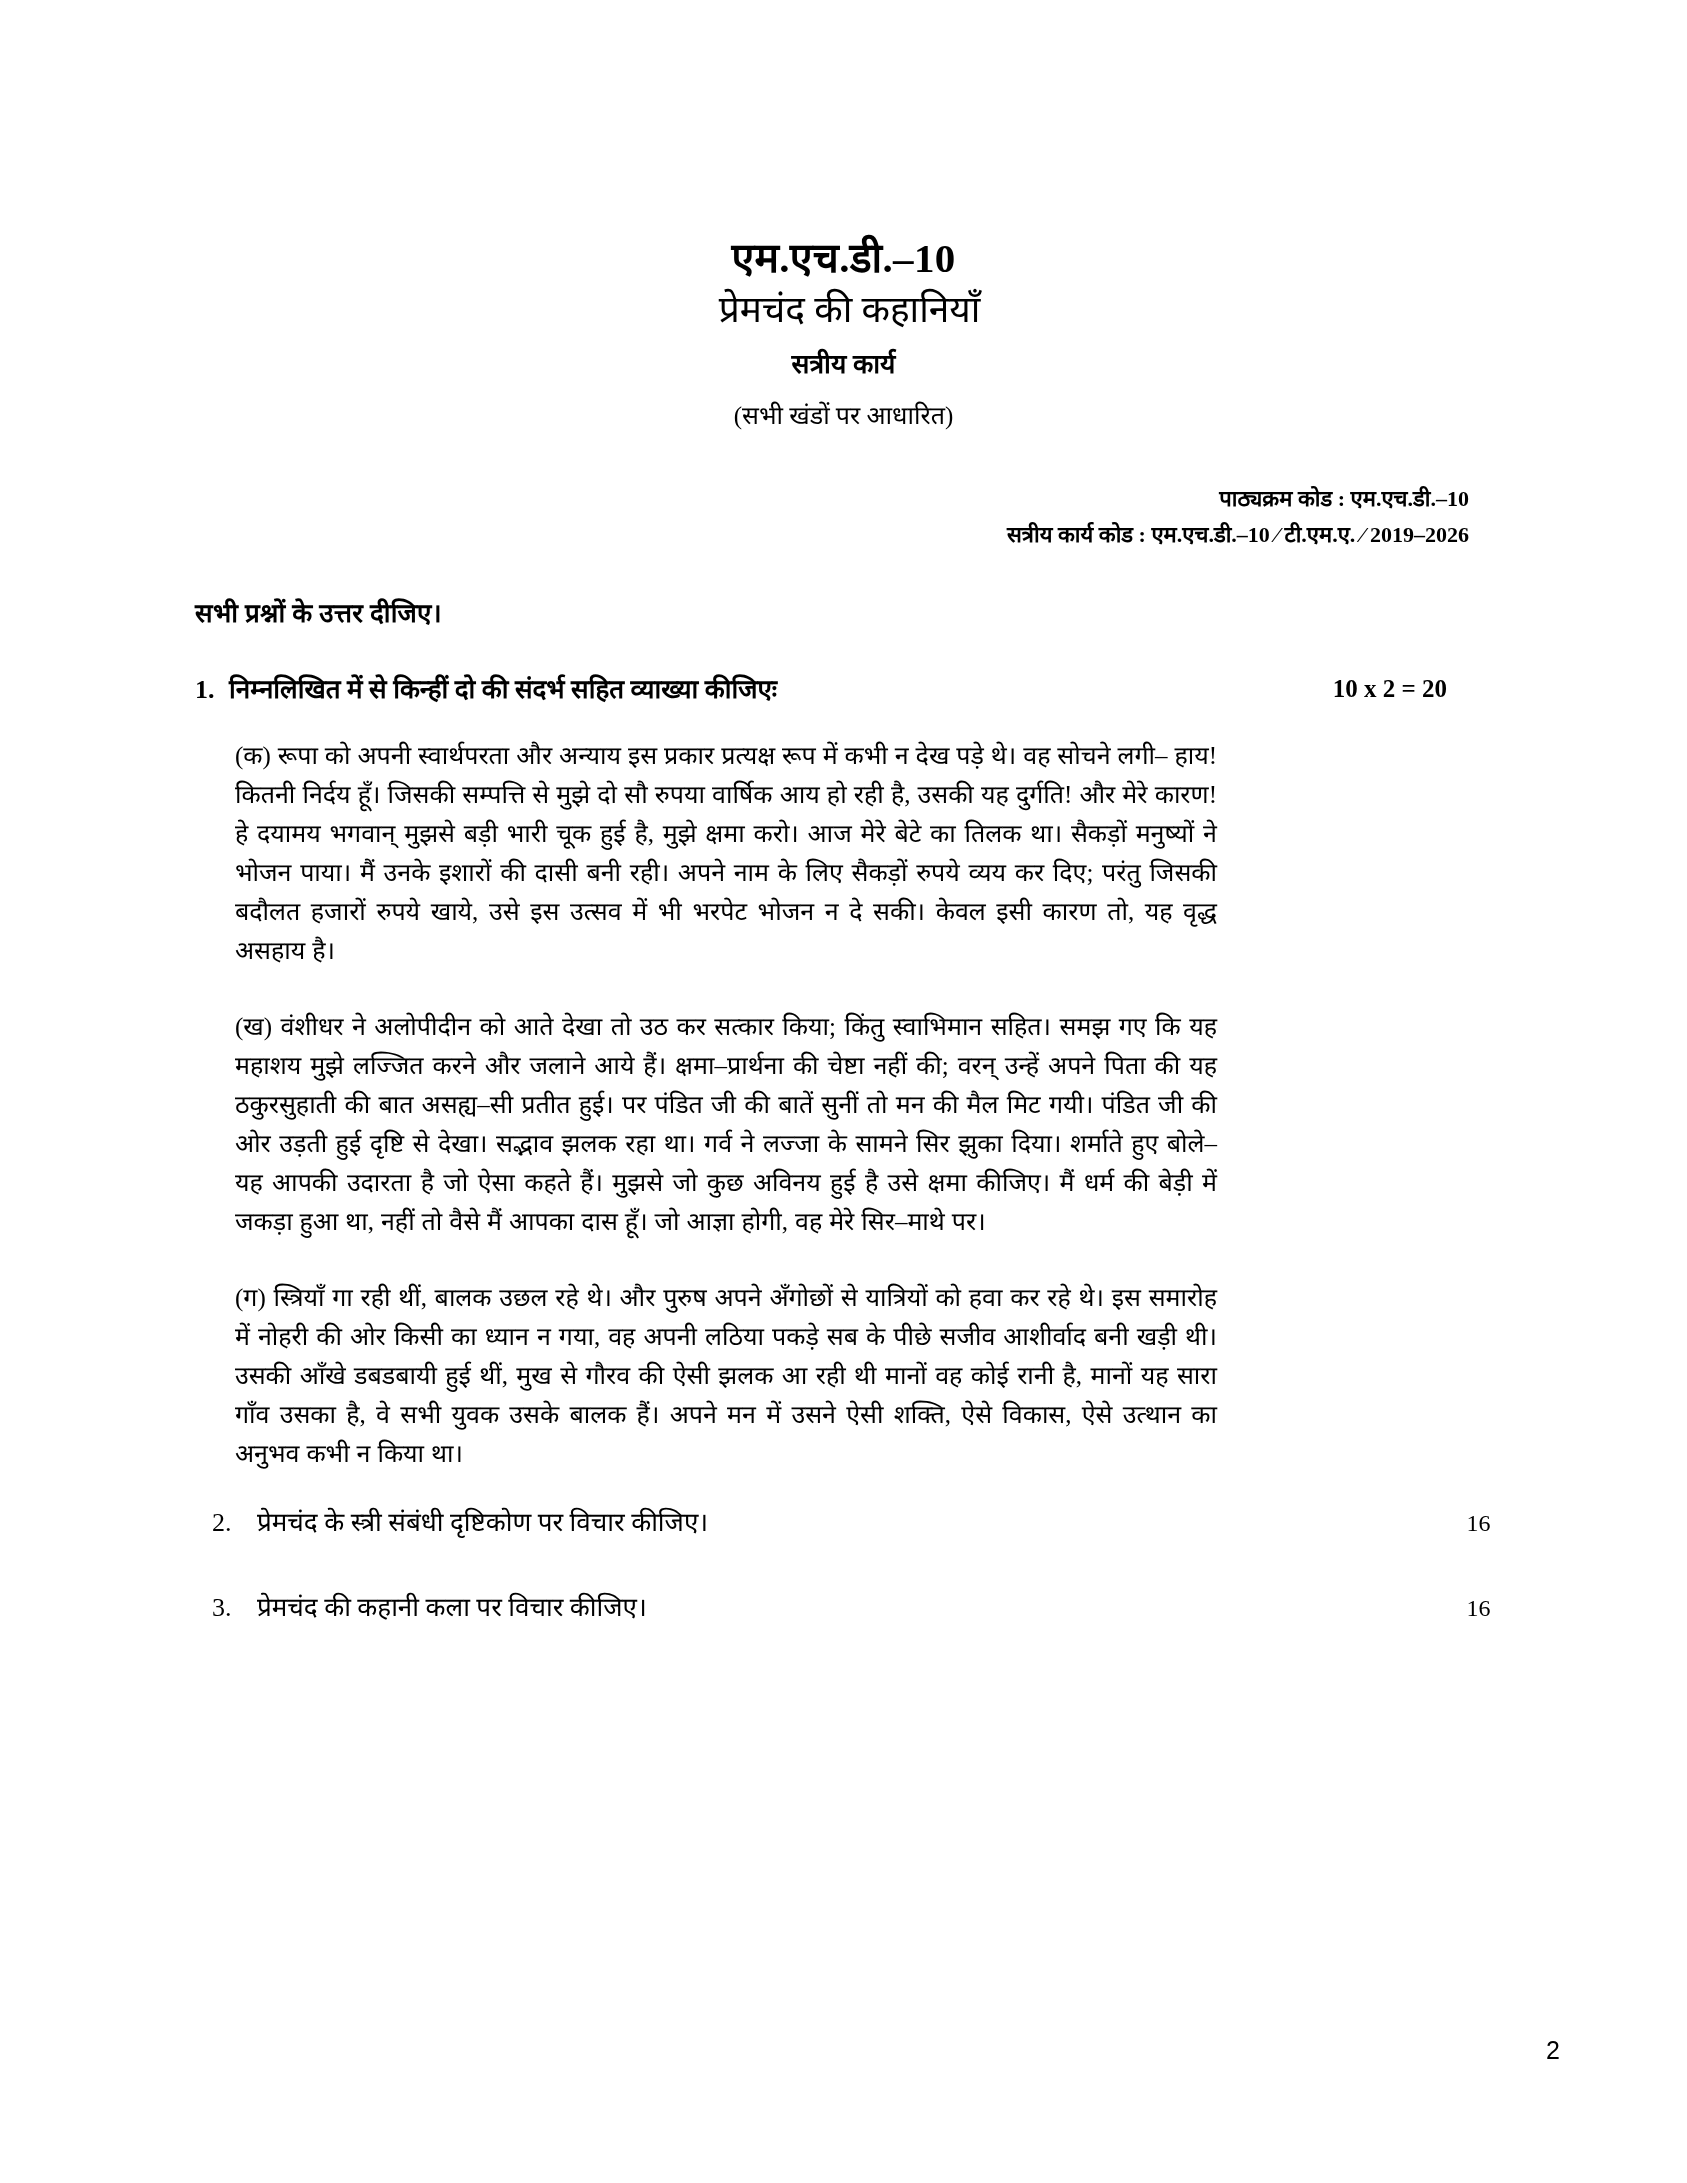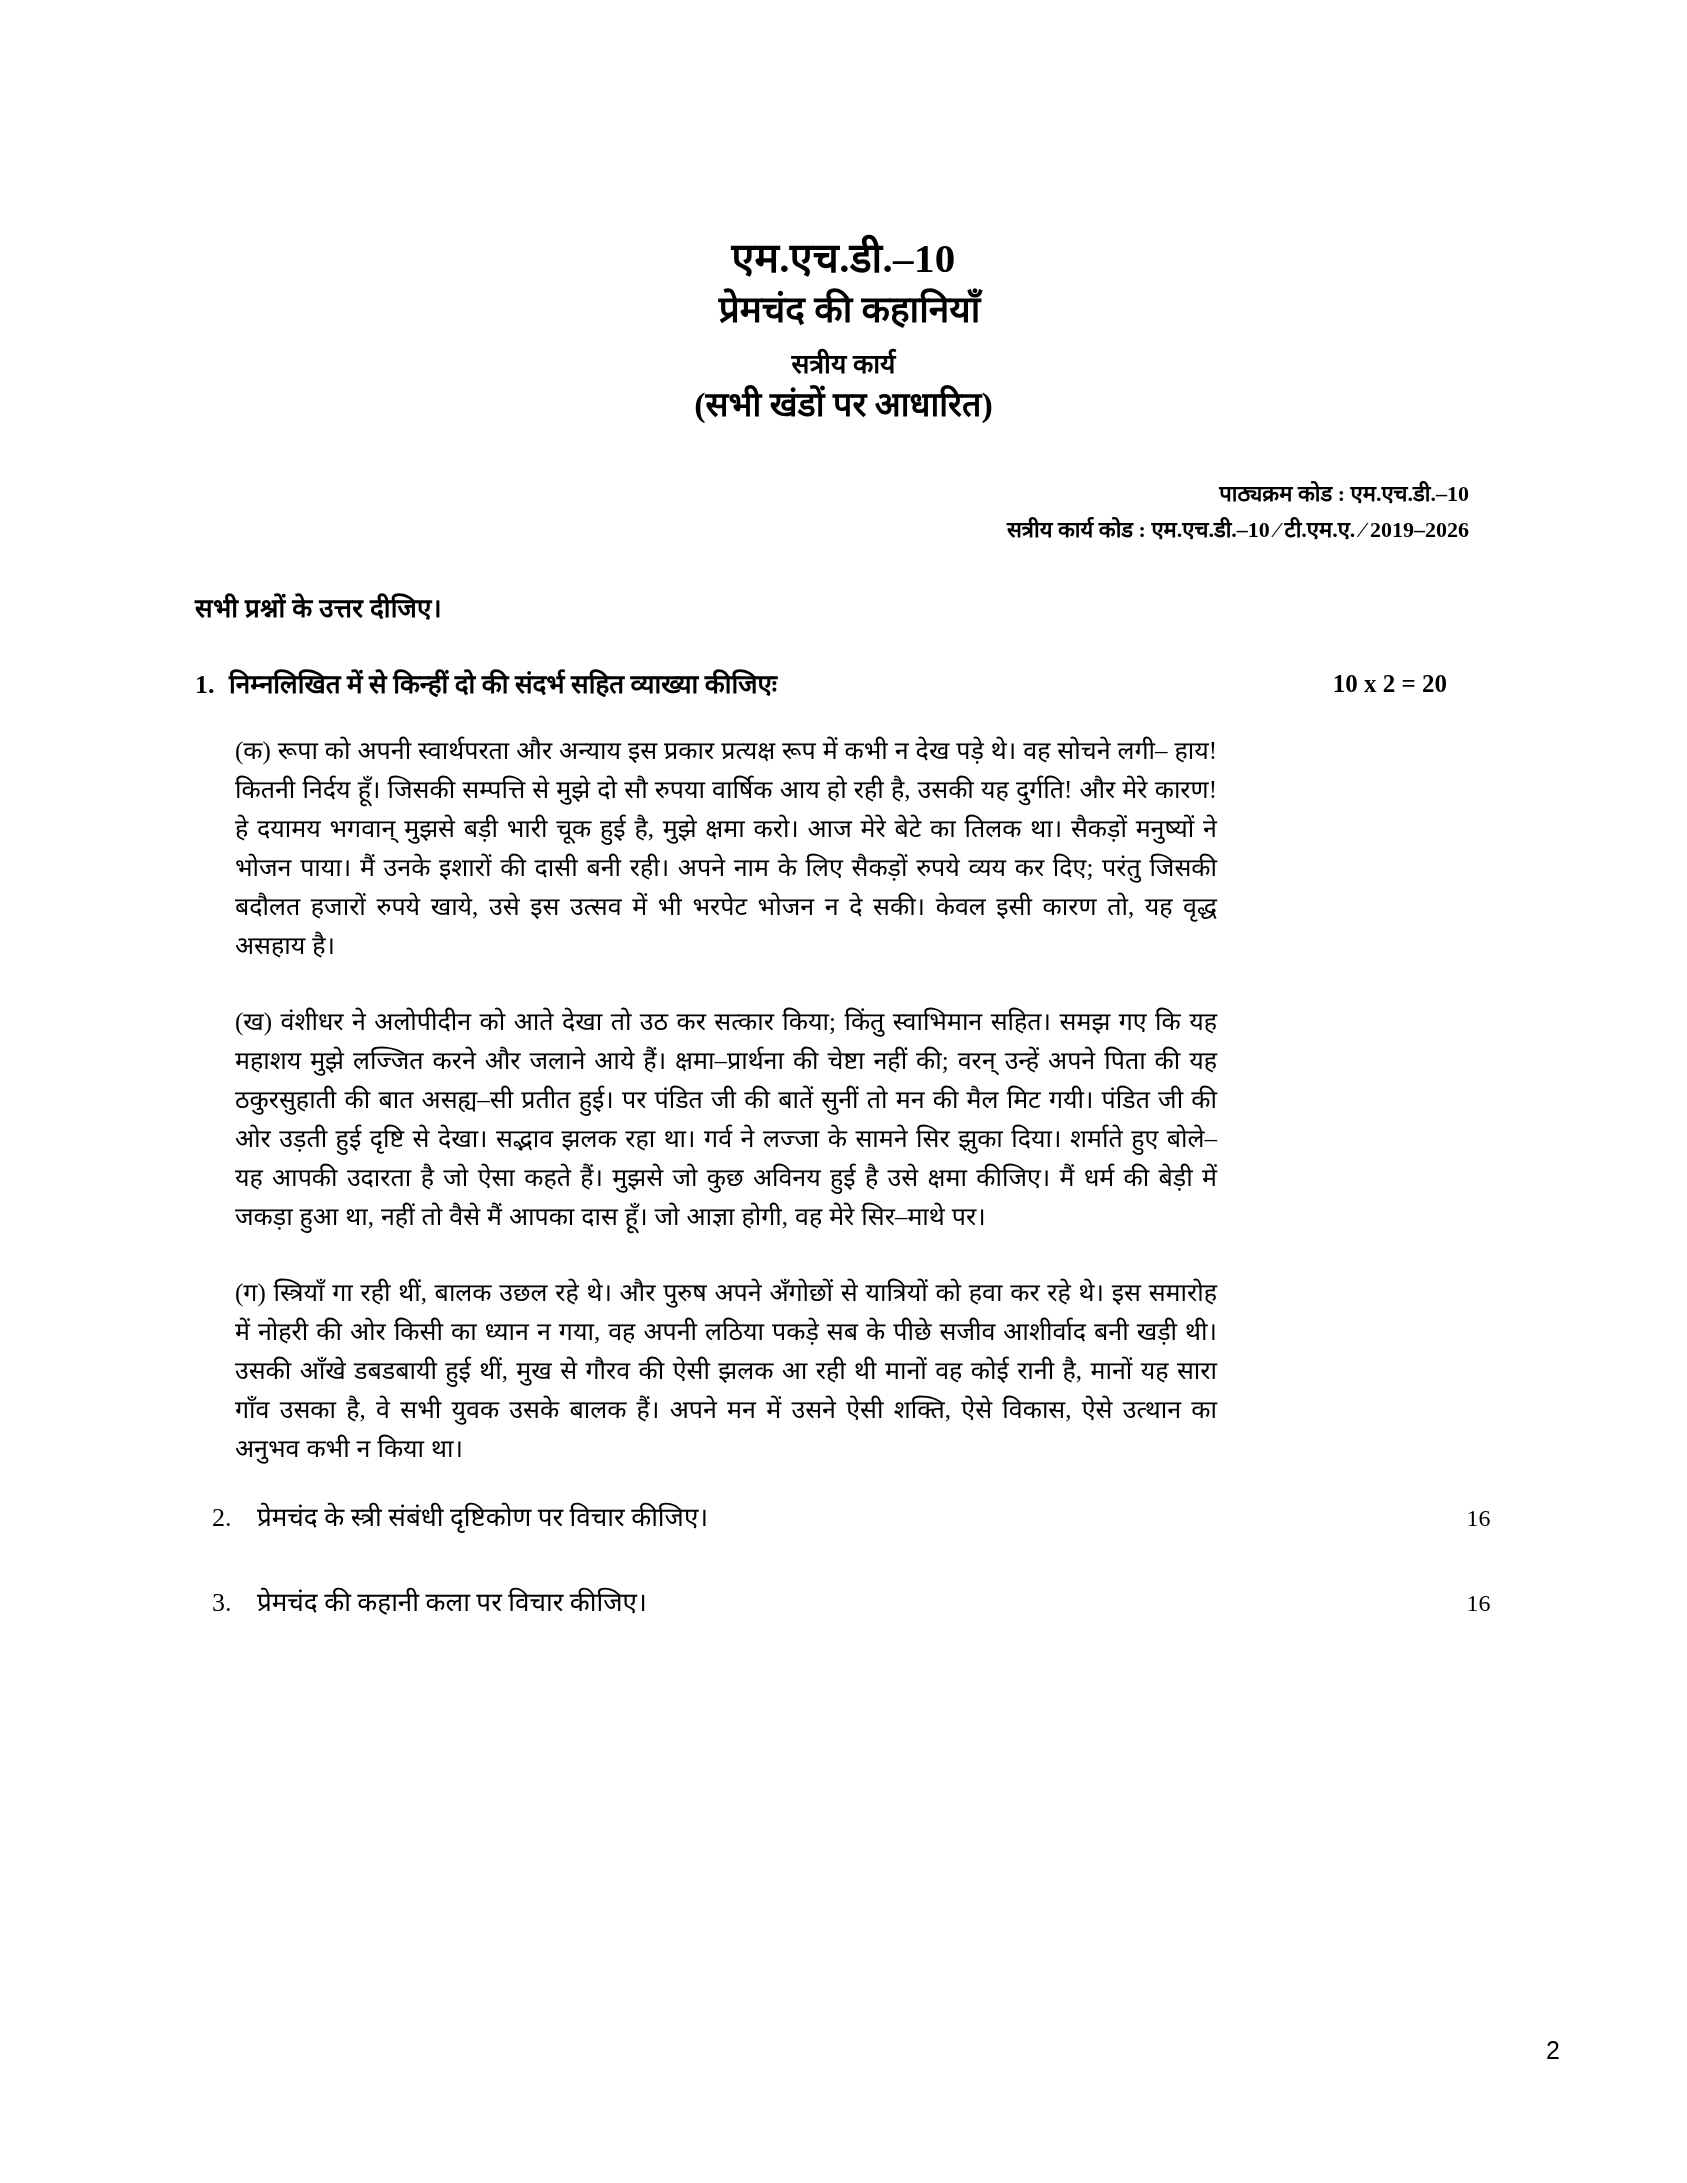--- a/index.html
+++ b/index.html
@@ -28,36 +28,36 @@
     text-align: center;
   }
   .course-code {
     font-size: 41px;
     font-weight: bold;
     line-height: 1.16;
     letter-spacing: 0.3px;
   }
   .course-title {
     font-size: 37px;
-    font-weight: bold;
+    font-weight: normal;
     line-height: 1.2;
     margin-top: 5.3px;
     margin-left: 12px;
   }
   .assignment-label {
     font-size: 26.5px;
     font-weight: bold;
     line-height: 1.2;
     margin-top: 17px;
   }
   .assignment-scope {
-    font-size: 34px;
-    font-weight: bold;
+    font-size: 25px;
+    font-weight: normal;
     line-height: 1.2;
-    margin-top: 4px;
+    margin-top: 20px;
   }
 
   
   .codes {
     margin-top: 50px;
     padding-right: 218px;
     text-align: right;
     font-size: 22px;
     font-weight: bold;
     line-height: 1.63;

